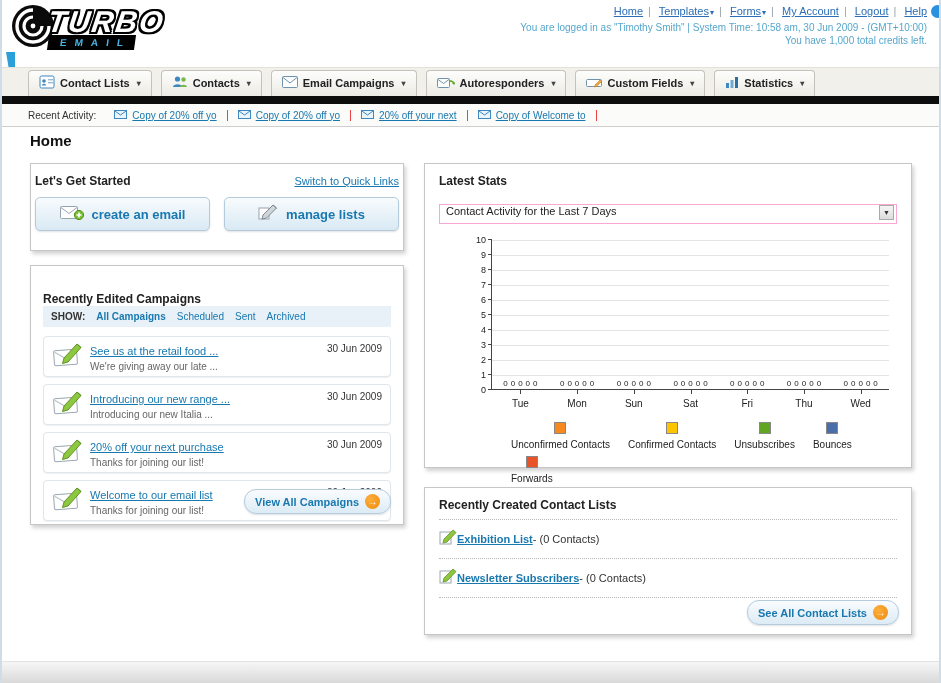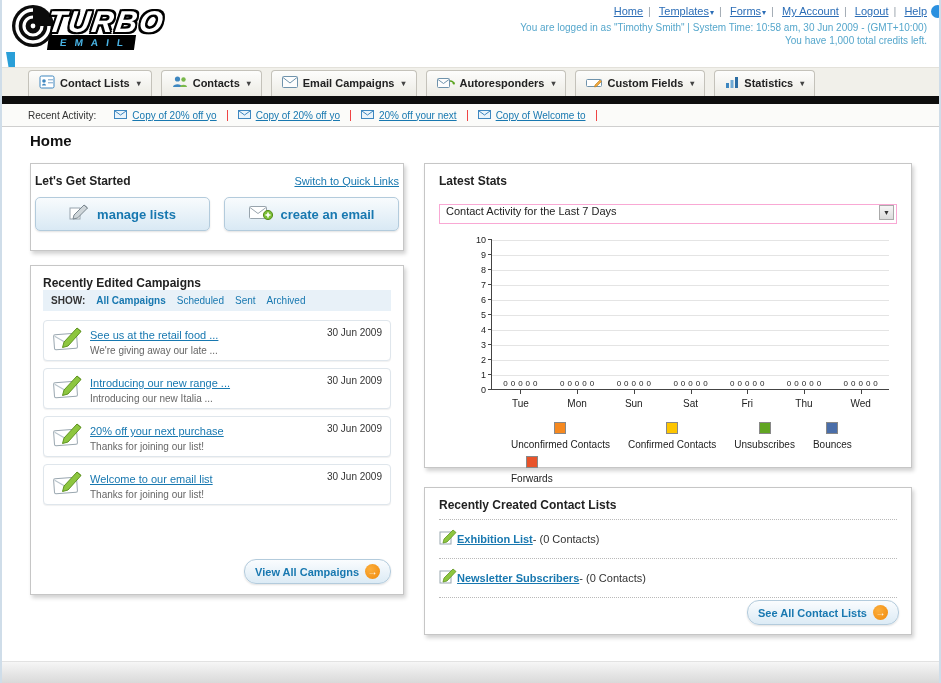--- a/index.html
+++ b/index.html
@@ -50,21 +50,21 @@
   .panel-title { font-size:12px; font-weight:bold; color:#222; }
 
   #gs-panel { top:163px; left:28px; width:374px; height:88px; padding:10px 4px; }
   .gs-head { display:flex; justify-content:space-between; align-items:baseline; }
   .quick-link { font-size:11px; color:#1878b0; text-decoration:underline; cursor:pointer; }
   .gs-buttons { display:flex; gap:14px; margin-top:9px; }
   .gs-btn { flex:1; height:34px; display:flex; align-items:center; justify-content:center; gap:8px;
       background:linear-gradient(#f8fbfd,#d9e9f4); border:1px solid #b3cbdc; border-radius:5px;
       font-size:13px; font-weight:bold; color:#1878b0; cursor:pointer; box-shadow:0 1px 2px rgba(0,0,0,0.12); }
 
-  #camp-panel { top:265px; left:28px; width:374px; height:330px; padding:10px 12px; }
+  #camp-panel { top:265px; left:28px; width:374px; height:260px; padding:26px 12px; }
   .filter-bar { background:#e8f1f8; display:flex; gap:11px; padding:5px 8px; font-size:10px; align-items:center; }
   .show-label { color:#333; font-weight:bold; }
   .filter { color:#1878b0; cursor:pointer; }
   .filter.active { font-weight:bold; }
   .camp-list { margin-top:9px; }
   .camp-item { display:flex; align-items:center; border:1px solid #dfe6ec; border-radius:4px;
       padding:4px 8px; margin-bottom:7px; background:#fff; box-shadow:0 1px 1px rgba(0,0,0,0.06); }
   .camp-icon { width:38px; flex:none; }
   .camp-text { flex:1; min-width:0; }
   .camp-title { font-size:11px; color:#1878b0; text-decoration:underline; cursor:pointer; }
@@ -243,35 +243,35 @@
 
   <h1 class="page-title">Home</h1>
 
   <div class="panel" id="gs-panel">
     <div class="gs-head">
       <span class="panel-title">Let's Get Started</span>
       <span class="quick-link">Switch to Quick Links</span>
     </div>
     <div class="gs-buttons">
       <div class="gs-btn">
-        <span><svg width="20" height="18" viewBox="0 0 20 18">
-              <rect x="1" y="4" width="10" height="11" fill="#fff" stroke="#98a4ad"></rect>
-              <path d="M5 11L15 1l3.5 3L8.5 14l-4.5 1z" fill="#cfd6da" stroke="#7c8890"></path>
-              <path d="M15 1l3.5 3" stroke="#7c8890" fill="none"></path>
-            </svg></span>
-        <span>manage lists</span>
-      </div>
-      <div class="gs-btn">
         <span><svg width="24" height="17" viewBox="0 0 24 17">
               <rect x="0.5" y="2.5" width="17" height="12" rx="1" fill="#fff" stroke="#98a4ad"></rect>
               <path d="M1 3.5l8 6 8-6" fill="none" stroke="#98a4ad"></path>
               <circle cx="19" cy="11" r="4.6" fill="#7bbf34" stroke="#568c1d"></circle>
               <path d="M19 8.5v5M16.5 11h5" stroke="#fff" stroke-width="1.6"></path>
             </svg></span>
         <span>create an email</span>
+      </div>
+      <div class="gs-btn">
+        <span><svg width="20" height="18" viewBox="0 0 20 18">
+              <rect x="1" y="4" width="10" height="11" fill="#fff" stroke="#98a4ad"></rect>
+              <path d="M5 11L15 1l3.5 3L8.5 14l-4.5 1z" fill="#cfd6da" stroke="#7c8890"></path>
+              <path d="M15 1l3.5 3" stroke="#7c8890" fill="none"></path>
+            </svg></span>
+        <span>manage lists</span>
       </div>
     </div>
   </div>
 
   <div class="panel" id="camp-panel">
     <div class="panel-title">Recently Edited Campaigns</div>
     <div class="filter-bar">
       <span class="show-label">SHOW:</span>
       <span class="filter active">All Campaigns</span>
       <span class="filter">Scheduled</span>

